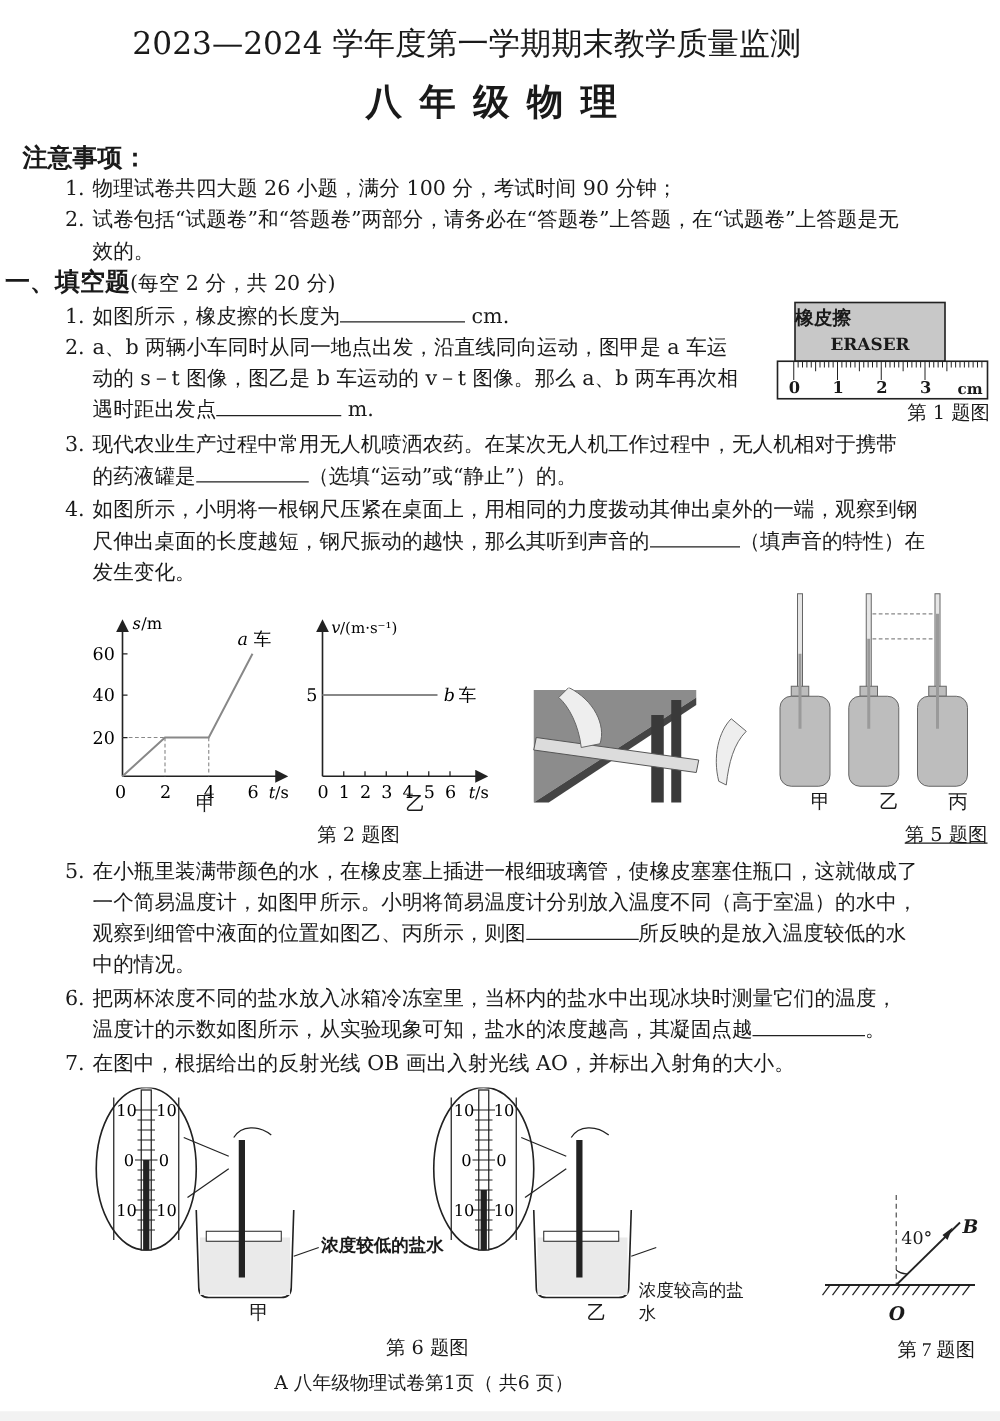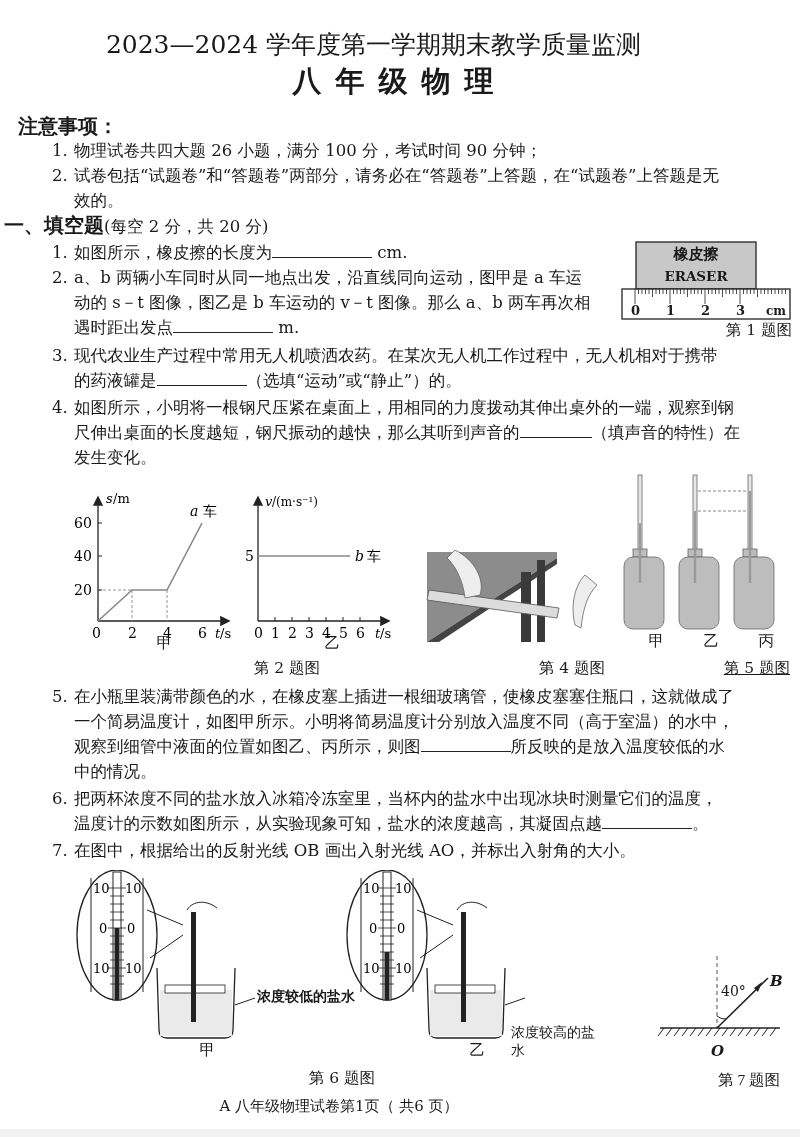--- a/index.html
+++ b/index.html
@@ -1,18 +1,18 @@
 <!DOCTYPE html>
 <html><head>
 <meta charset="utf-8">
 <style>
   html,body{margin:0;padding:0;background:#fff;}
   body{width:800px;height:1137px;position:relative;overflow:hidden;font-family:"DejaVu Serif","Liberation Serif",serif;color:#1a1a1a;}
   .abs{position:absolute;}
-  .title{left:0;width:747px;top:28px;text-align:center;font-size:25px;letter-spacing:0px;}
+  .title{left:0;width:747px;top:18px;text-align:center;font-size:25px;letter-spacing:0px;}
   .subtitle{left:0;width:800px;top:62px;text-align:center;font-size:29px;font-weight:bold;letter-spacing:14px;font-family:"DejaVu Sans","Liberation Sans",sans-serif;}
   .txt{font-size:16.5px;line-height:25px;white-space:nowrap;}
   .hdr{font-family:"DejaVu Sans","Liberation Sans",sans-serif;font-weight:bold;font-size:20px;}
   .num{display:inline-block;width:22px;}
   .blank{display:inline-block;border-bottom:1.3px solid #222;height:14px;vertical-align:baseline;}
   .cap{font-size:15.5px;text-align:right;}
   .footer{left:0;width:678px;top:1097px;text-align:center;font-size:15px;}
   .bottombar{left:0;top:1129px;width:800px;height:8px;background:#f2f2f2;}
   svg text{font-family:"DejaVu Serif","Liberation Serif",serif;}
 </style>
@@ -91,21 +91,21 @@
         <line x1="141" y1="49" x2="141" y2="54"></line>
         <line x1="144.5" y1="49" x2="144.5" y2="54"></line>
         <line x1="148" y1="49" x2="148" y2="54"></line>
         <line x1="151.5" y1="49" x2="151.5" y2="54"></line>
         <line x1="155" y1="49" x2="155" y2="54"></line>
         <line x1="158.5" y1="49" x2="158.5" y2="54"></line>
         <line x1="162" y1="49" x2="162" y2="54"></line>
         <line x1="165.5" y1="49" x2="165.5" y2="54"></line>
     </g>
   </svg>
-  <div class="abs" style="left:16px;top:5px;width:120px;text-align:center;font-size:15px;font-weight:bold;">橡皮擦</div>
+  <div class="abs" style="left:16px;top:5px;width:120px;text-align:left;font-size:15px;font-weight:bold;">橡皮擦</div>
   <div class="abs" style="left:16px;top:28px;width:120px;text-align:center;font-size:13.5px;font-weight:bold;">ERASER</div>
   <div class="abs" style="left:11px;top:63px;font-size:13px;font-weight:bold;">0</div>
   <div class="abs" style="left:46px;top:63px;font-size:13px;font-weight:bold;">1</div>
   <div class="abs" style="left:81px;top:63px;font-size:13px;font-weight:bold;">2</div>
   <div class="abs" style="left:116px;top:63px;font-size:13px;font-weight:bold;">3</div>
   <div class="abs" style="left:146px;top:64px;font-size:12px;font-weight:bold;">cm</div>
   <div class="abs cap" style="left:0;top:80px;width:172px;">第 1 题图</div>
 </div>
 
 <div class="abs txt" style="left:52px;top:343px;">
@@ -188,21 +188,20 @@
 <div class="abs" style="left:425px;top:550px;width:180px;height:130px;">
   <svg width="180" height="95" viewBox="0 0 180 95">
     <polygon points="2,2 132,2 132,8 2,92" fill="#8c8c8c"></polygon>
     <polygon points="2,92 132,8 132,14 14,92" fill="#444"></polygon>
     <rect x="96" y="22" width="10" height="70" fill="#3a3a3a"></rect>
     <rect x="112" y="10" width="8" height="82" fill="#3a3a3a"></rect>
     <polygon points="4,40 134,58 132,68 2,50" fill="#dcdcdc" stroke="#555" stroke-width="0.8"></polygon>
     <path d="M30,0 C50,10 60,30 55,45 L40,48 C38,30 30,15 22,8 z" fill="#eee" stroke="#666" stroke-width="0.8"></path>
     <path d="M160,25 C150,35 145,55 150,75 L156,78 C158,60 162,45 172,35 z" fill="#eee" stroke="#666" stroke-width="0.8"></path>
   </svg>
-  <div class="abs cap" style="left:0;top:108px;width:180px;">第 4 题图</div>
 </div>
 
 <div class="abs" style="left:620px;top:473px;width:170px;height:210px;">
   <svg width="170" height="160" viewBox="0 0 170 160">
     <line x1="73" y1="18" x2="128" y2="18" stroke="#888" stroke-dasharray="3,2"></line>
     <line x1="73" y1="38" x2="128" y2="38" stroke="#888" stroke-dasharray="3,2"></line>
     <g fill="#bdbdbd" stroke="#666" stroke-width="0.8">
       <rect x="18" y="2" width="4" height="75" fill="#e6e6e6"></rect>
       <rect x="13" y="76" width="14" height="8"></rect>
       <rect x="4" y="84" width="40" height="72" rx="9"></rect>

